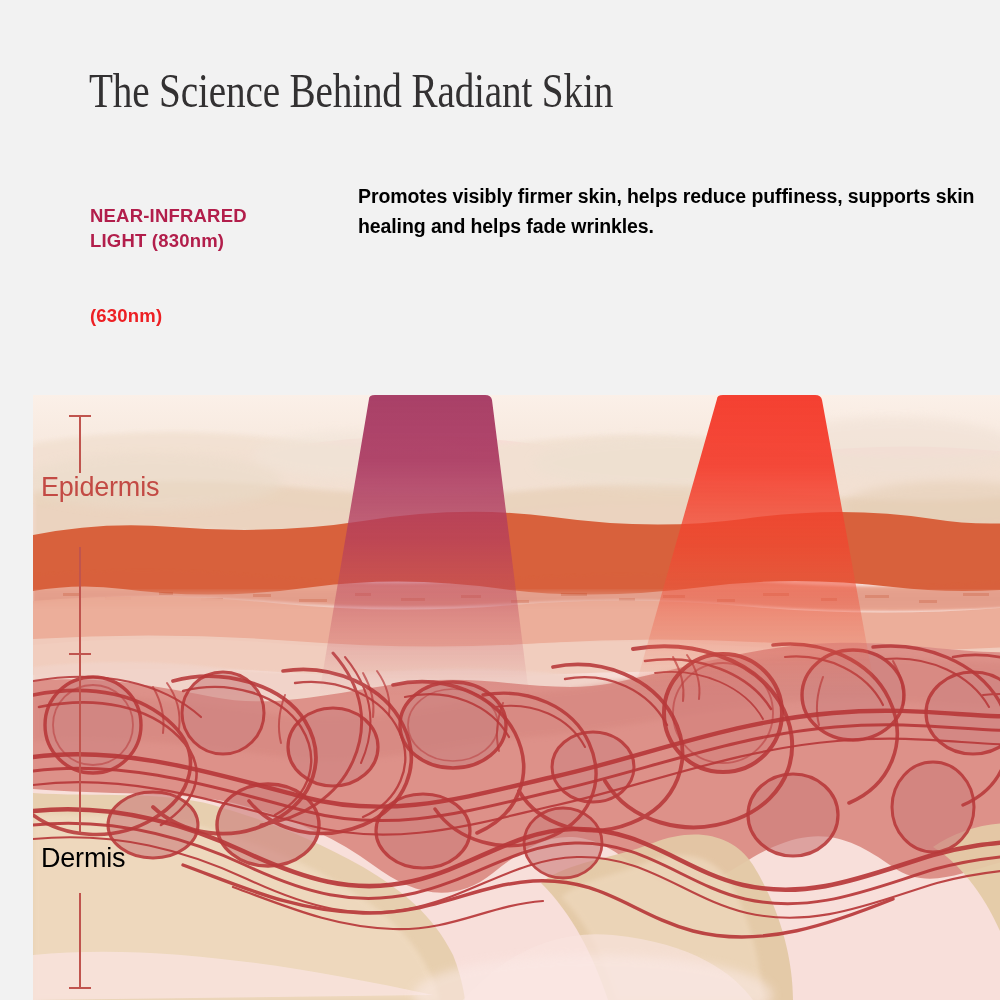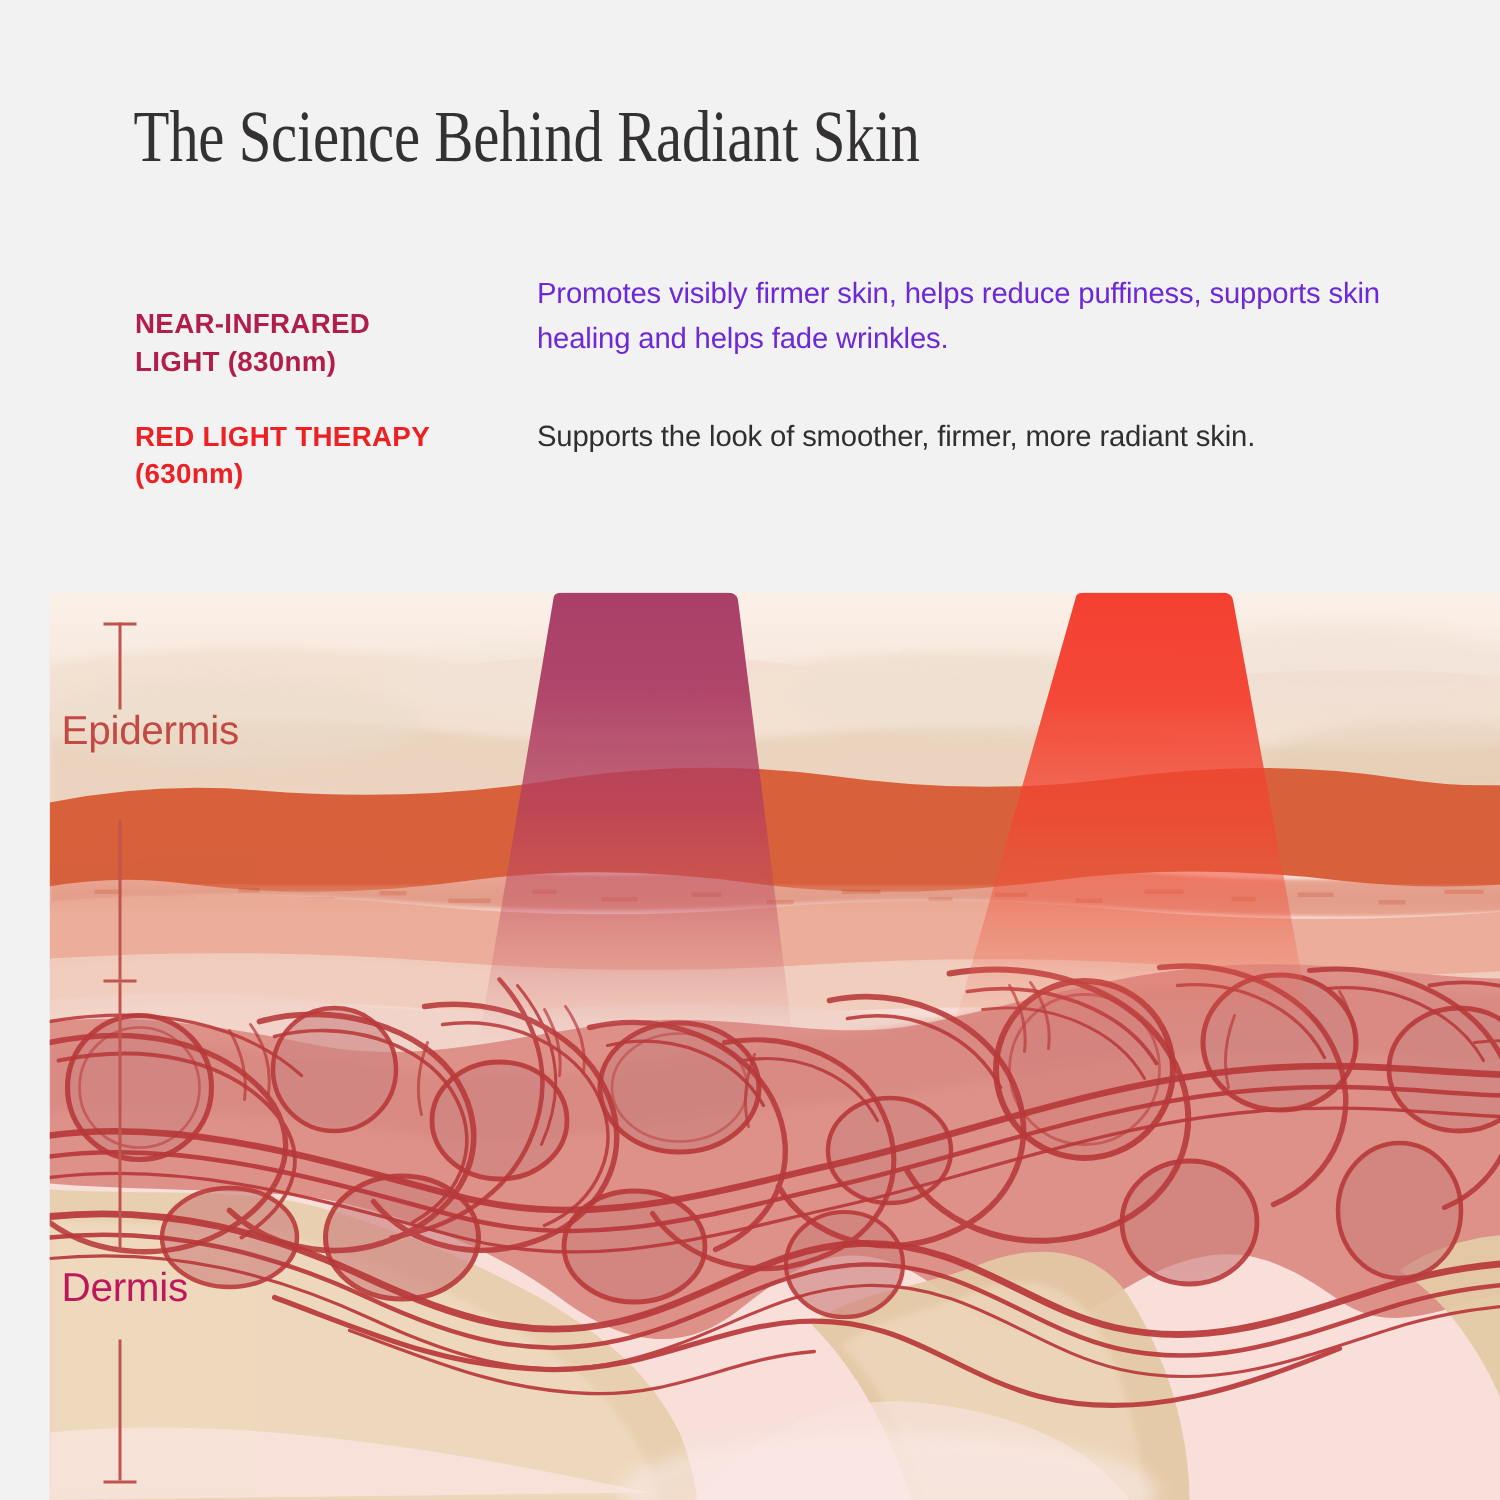--- a/index.html
+++ b/index.html
@@ -20,22 +20,23 @@
     transform:scaleX(0.80);transform-origin:left center;
     font-weight:400;
   }
   .nir-label{
     position:absolute;left:57px;top:204px;width:260px;
     font-size:18.5px;font-weight:bold;line-height:1.33;
     letter-spacing:0.2px;color:#b21e4b;
   }
   .nir-body{
     position:absolute;left:325px;top:181px;width:620px;
-    font-size:19.5px;line-height:1.55;color:#6d28d9;
+    font-size:19.5px;line-height:1.55;color:#000000;
     letter-spacing:-0.1px;
+    font-weight:bold;
   }
   .red-label{
     position:absolute;left:57px;top:279px;width:265px;
     font-size:18.5px;font-weight:bold;line-height:1.33;
     letter-spacing:0.2px;color:#ed2024;
   }
   .red-body{
     position:absolute;left:325px;top:276px;width:640px;
     font-size:19.5px;line-height:1.55;color:#2f2f2f;
     letter-spacing:-0.1px;
@@ -49,41 +50,40 @@
   .bracket{position:absolute;}
   .bracket .stem{position:absolute;width:2px;background:#c0544e;left:0;}
   .bracket .tick{position:absolute;height:2px;width:22px;background:#c0544e;left:-10px;}
 
   .layer-label{
     position:absolute;
     font-size:27px;letter-spacing:-0.2px;color:#c0443f;
     font-weight:400;
   }
   .label-epidermis{left:8px;top:472px;color:#c34a44;}
-  .label-dermis{left:8px;top:843px;color:#be185d;text-align:center;}
+  .label-dermis{left:8px;top:843px;color:#000000;text-align:center;}
 </style>
 </head>
 <body>
 
 <div id="root">
 
   <div class="header">
     <div class="page-title">The Science Behind Radiant Skin</div>
 
     <div class="nir-label">
       <span>NEAR-INFRARED</span><br>
       <span>LIGHT (830nm)</span>
     </div>
     <div class="nir-body">Promotes visibly firmer skin, helps reduce puffiness, supports skin healing and helps fade wrinkles.</div>
 
     <div class="red-label">
-      <span>RED LIGHT THERAPY</span><br>
+      <br>
       <span>(630nm)</span>
     </div>
-    <div class="red-body">Supports the look of smoother, firmer, more radiant skin.</div>
   </div>
 
   <div class="illo">
     <svg width="1000" height="605" viewBox="0 0 1000 605" xmlns="http://www.w3.org/2000/svg">
       <defs>
         <linearGradient id="nirGrad" x1="0" y1="0" x2="0" y2="1">
           <stop offset="0%" stop-color="#a63a63" stop-opacity="0.97"></stop>
           <stop offset="22%" stop-color="#ab3a62" stop-opacity="0.93"></stop>
           <stop offset="48%" stop-color="#b33c5e" stop-opacity="0.72"></stop>
           <stop offset="70%" stop-color="#bf4a60" stop-opacity="0.42"></stop>

